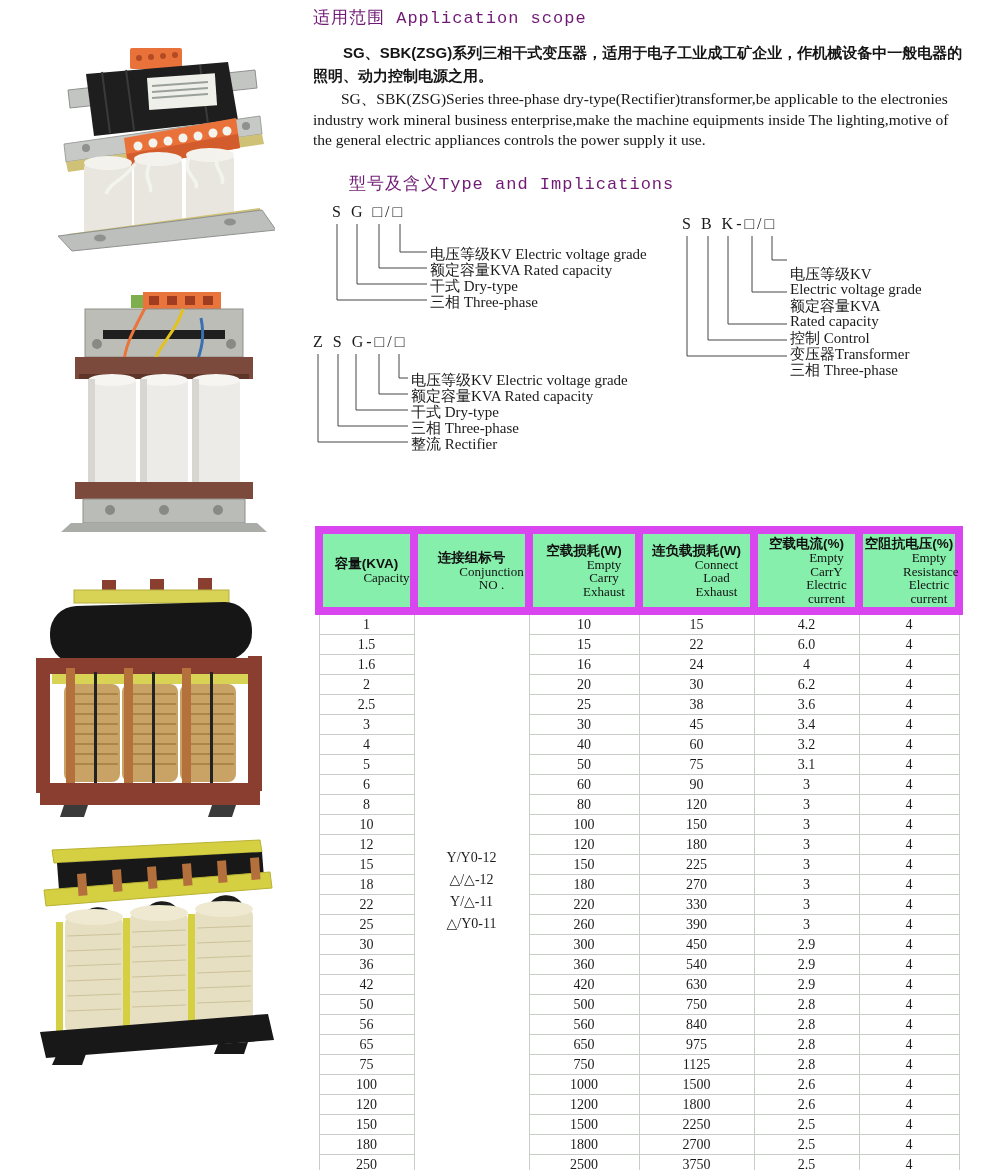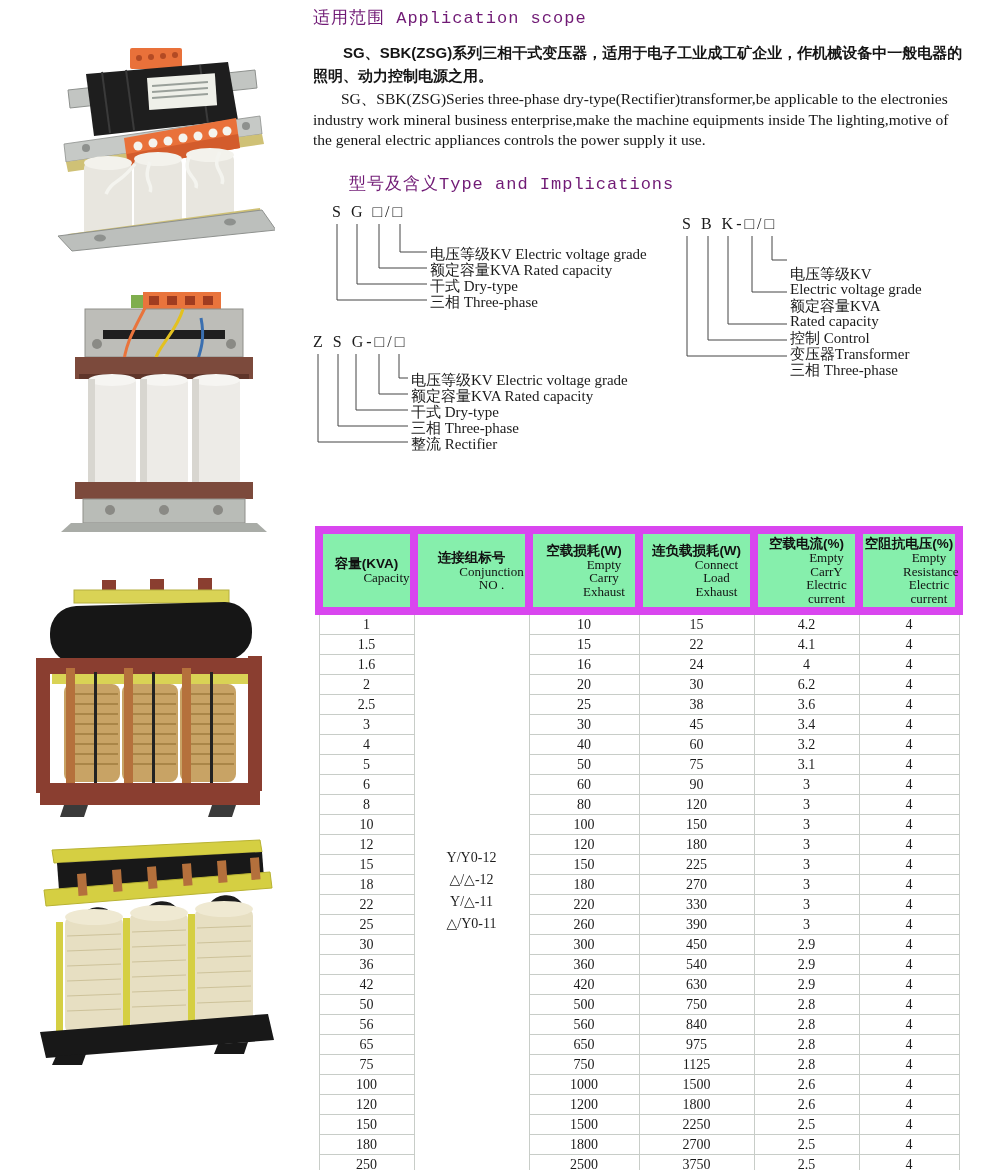--- a/index.html
+++ b/index.html
@@ -356,21 +356,21 @@
           </td>
           <td>10</td>
           <td>15</td>
           <td>4.2</td>
           <td>4</td>
         </tr>
         <tr>
           <td>1.5</td>
           <td>15</td>
           <td>22</td>
-          <td>4.1</td>
+          <td>6.0</td>
           <td>4</td>
         </tr>
         <tr>
           <td>1.6</td>
           <td>16</td>
           <td>24</td>
           <td>4</td>
           <td>4</td>
         </tr>
         <tr>

